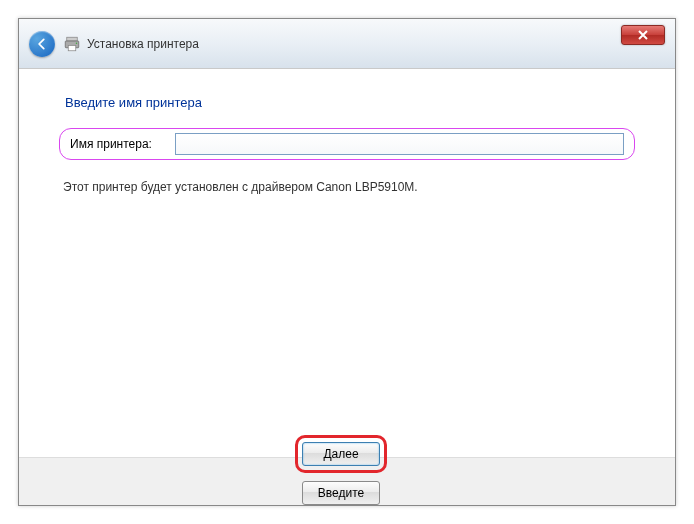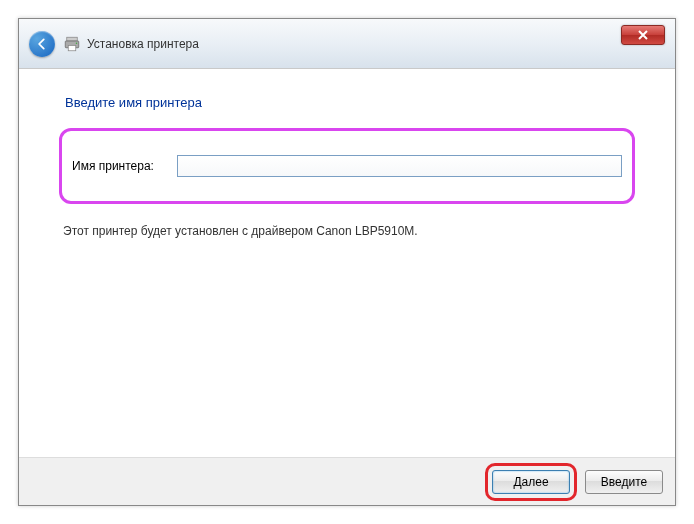--- a/index.html
+++ b/index.html
@@ -61,23 +61,23 @@
     background: #fff;
   }
   .heading {
     color: #003399;
     font-size: 13px;
     margin: 6px 0 18px 6px;
   }
   .input-row {
     display: flex;
     align-items: center;
-    border: 3px solid #d946ef;
+    border: 1px solid #d946ef;
     border-radius: 12px;
-    padding: 24px 10px;
+    padding: 4px 10px;
     margin-bottom: 20px;
   }
   .input-label {
     width: 105px;
     font-size: 12px;
     color: #000;
   }
   .printer-input {
     flex: 1;
     height: 22px;
@@ -96,20 +96,21 @@
     position: absolute;
     bottom: 0; left: 0; right: 0;
     height: 48px;
     background: #f0f0f0;
     border-top: 1px solid #ddd;
     display: flex;
     align-items: center;
     justify-content: flex-end;
     padding-right: 12px;
     gap: 8px;
+    flex-direction: column;
   }
   .btn {
     min-width: 78px;
     height: 24px;
     border: 1px solid #8a8a8a;
     border-radius: 3px;
     background: linear-gradient(180deg,#fdfdfd 0%,#ececec 45%,#dcdcdc 46%,#f0f0f0 100%);
     font-size: 12px;
     text-align: center;
     line-height: 22px;

